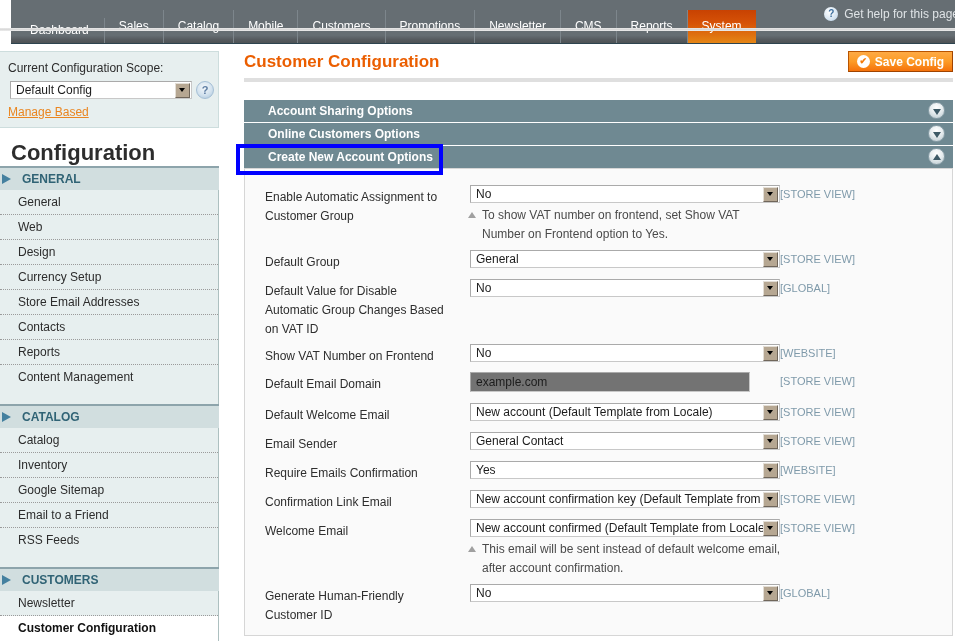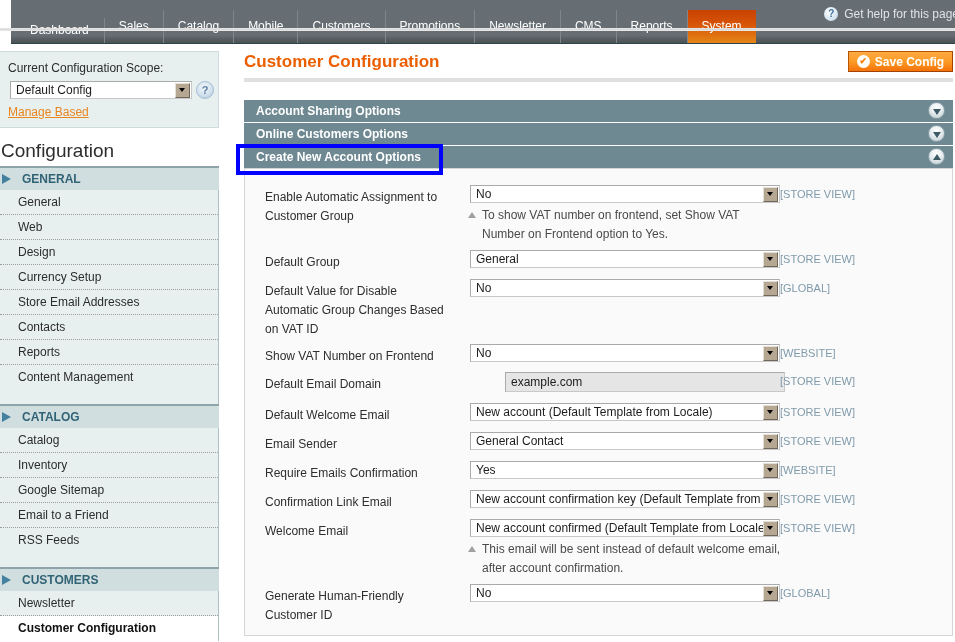--- a/index.html
+++ b/index.html
@@ -16,59 +16,59 @@
   .help-q { width:14px; height:14px; border-radius:50%; background:radial-gradient(circle at 40% 35%,#ffffff,#cfe0ef 70%,#a9c4dc); color:#3d6f9e; font-weight:bold; font-size:10px; line-height:14px; text-align:center; }
   .nav-help span.txt { color:#dfe3e6; font-size:12px; }
   .nav-strip { position:absolute; left:0; top:28px; width:955px; height:3px; background:linear-gradient(to bottom,#e8e8e8,#dadada 50%,#ededed); }
 
   
   .scope-box { position:absolute; left:0; top:51px; width:219px; height:77px; background:#e7efef; border-top:1px solid #cddddd; border-bottom:1px solid #cddddd; border-right:1px solid #cddddd; }
   .scope-label { position:absolute; left:8px; top:9px; color:#2b2b2b;text-align:right; }
   .side-select { position:absolute; left:10px; top:29px; width:182px; }
   .manage-link { position:absolute; left:8px; top:53px; color:#ea8621; text-decoration:underline; cursor:pointer; }
   .scope-help { position:absolute; left:196px; top:29px; width:18px; height:18px; border-radius:50%; background:radial-gradient(circle at 45% 35%,#f4f8fb,#d3e2ee 55%,#a7c3da); border:1px solid #a5bfd5; color:#5e7da3; font-weight:bold; font-size:11px; line-height:16px; text-align:center; }
-  .config-heading { position:absolute; left:1px; top:140px; font-size:19px; font-weight:normal; color:#2d2d2d; }
+  .config-heading { position:absolute; left:11px; top:140px; font-size:22px; font-weight:bold; color:#2d2d2d; }
 
   .sidebar-groups { position:absolute; left:0; top:166px; width:219px; }
   .group-header { position:relative; border-top:2px solid #8da4ab; background:#d1dedf; height:24px; line-height:22px; font-weight:bold; color:#306375; padding-left:22px; cursor:pointer; }
   .group-header .tri { position:absolute; left:2px; top:6px; width:0; height:0; border-top:5px solid transparent; border-bottom:5px solid transparent; border-left:9px solid #44809f; }
   .group-list { list-style:none; background:#e7efef; padding-bottom:14px; border-right:1px solid #adc0c0; }
   .group-list:last-child { padding-bottom:0; }
   .side-item { height:25px; line-height:24px; padding-left:18px; color:#2c2c2c; border-bottom:1px dotted #9b9b9b; cursor:pointer; }
   .side-item:last-child { border-bottom:none; }
   .side-item.active { background:#ffffff; font-weight:bold; color:#111; }
 
   
   .page-title { position:absolute; left:244px; top:53px; font-size:17px; font-weight:bold; color:#eb5e00; line-height:18px; }
   .save-btn { position:absolute; left:848px; top:51px; width:105px; height:21px; border:1px solid #b85400; border-bottom-color:#a04300; border-right-color:#a04300;
     background:linear-gradient(to bottom,#feaa45 0%,#fc9b26 50%,#f5720b 100%); color:#fff; font-weight:bold; font-size:12px;
     display:flex; align-items:center; justify-content:center; gap:5px; cursor:pointer; }
   .save-check { width:13px; height:13px; border-radius:50%; background:#fff; color:#f57c0b; font-size:9px; line-height:13px; text-align:center; font-weight:bold; }
   .title-rule { position:absolute; left:244px; top:78px; width:709px; height:4px; background:#dfdfdf; }
 
-  .acc-header { position:absolute; left:244px; width:709px; height:22px; background:#6f8992; color:#fff; font-weight:bold; line-height:22px; padding-left:12px; cursor:pointer; }
+  .acc-header { position:absolute; left:244px; width:709px; height:22px; background:#6f8992; color:#fff; font-weight:bold; line-height:22px; padding-left:24px; cursor:pointer; }
   .circle-btn { position:absolute; right:8px; top:2px; width:17px; height:17px; border-radius:50%;
     background:radial-gradient(circle at 50% 30%,#ffffff 0%,#e7edef 45%,#b9c8ce 100%); border:1px solid #8ba0a9; }
   .circle-btn .arr-down { position:absolute; left:4px; top:6px; width:0; height:0; border-left:4px solid transparent; border-right:4px solid transparent; border-top:6px solid #3e5a66; }
   .circle-btn .arr-up { position:absolute; left:4px; top:5px; width:0; height:0; border-left:4px solid transparent; border-right:4px solid transparent; border-bottom:6px solid #3e5a66; }
 
   .content-box { position:absolute; left:244px; top:168px; width:709px; height:468px; background:#fafafa; border:1px solid #d6d6d6; }
 
   .form-row { position:absolute; left:265px; width:630px; }
   .form-row .lbl { position:absolute; left:0; top:3px; width:187px; line-height:19px; color:#2e2e2e; }
   .form-row .field { position:absolute; left:205px; top:0; width:310px; }
   .form-row .scope { position:absolute; left:515px; top:3px; color:#7f9aaa; font-size:11px; white-space:nowrap; }
   .form-row .note { position:absolute; left:203px; top:21px; width:305px; line-height:19px; color:#4a4a4a; padding-left:14px; }
   .form-row .note .nmark { position:absolute; left:0; top:6px; width:0; height:0; border-left:4px solid transparent; border-right:4px solid transparent; border-bottom:6px solid #a0a0a0; }
 
   .sel { position:relative; height:18px; background:#fff; border:1px solid #aaa; border-right-color:#c8c8c8; border-bottom-color:#c8c8c8; line-height:16px; padding-left:5px; color:#1c1c1c; overflow:hidden; cursor:pointer; }
   .sel .txt { display:block; margin-right:16px; overflow:hidden; white-space:nowrap; }
   .sel .btn { position:absolute; right:1px; top:1px; width:15px; height:15px; background:#b6a792; border-top:1px solid #e3ded6; border-left:1px solid #e3ded6; border-right:1px solid #70665a; border-bottom:1px solid #70665a; }
   .sel .btn::after { content:''; position:absolute; left:3px; top:4px; width:0; height:0; border-left:3px solid transparent; border-right:3px solid transparent; border-top:4px solid #000; }
-  .inp { width:280px; height:20px; background:#e5e5e5; border:1px solid #aaa; border-right-color:#c8c8c8; border-bottom-color:#c8c8c8; font-family:inherit; font-size:12px; color:#1c1c1c; padding:0 4px 0 5px;margin-left:35px; }
+  .inp { width:280px; height:20px; background:#737373; border:1px solid #aaa; border-right-color:#c8c8c8; border-bottom-color:#c8c8c8; font-family:inherit; font-size:12px; color:#1c1c1c; padding:0 4px 0 5px; }
 
   .hl-box { position:absolute; left:236px; top:144px; width:207px; height:31px; border:4px solid #0000ff; z-index:50; }
 </style>
 </head>
 <body>
 
 <div class="topnav">
   <div class="nav-item first">Dashboard</div>
     <div class="nav-item">Sales</div>
     <div class="nav-item">Catalog</div>

